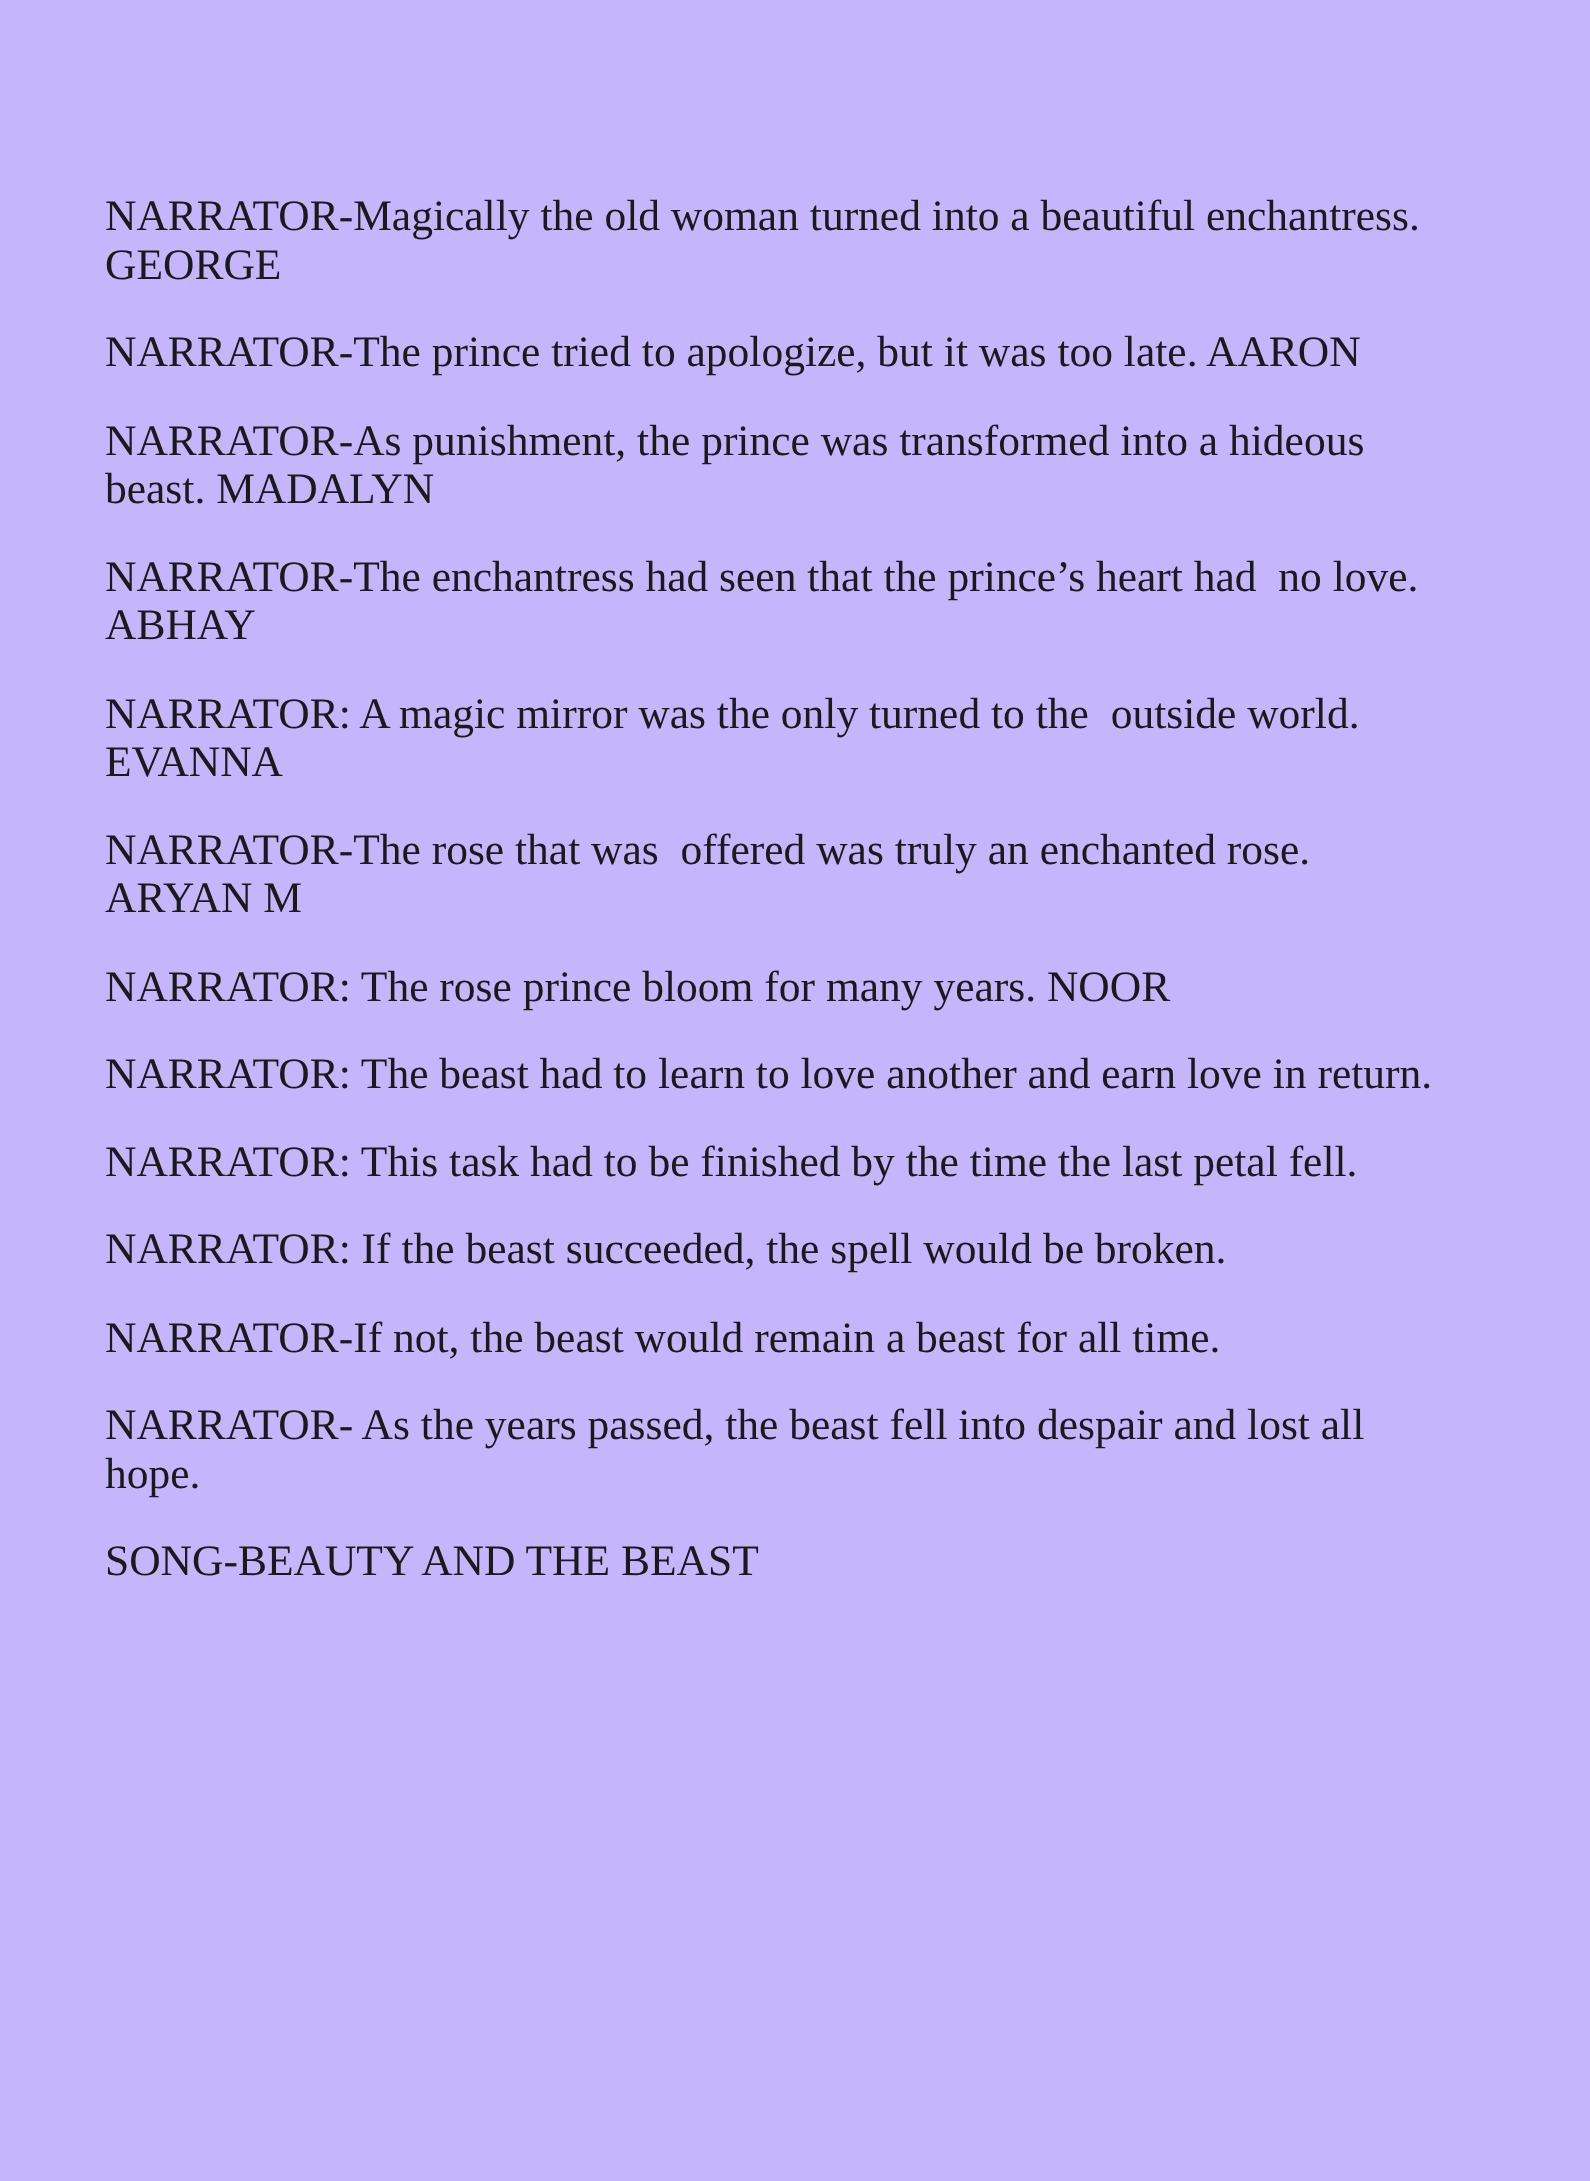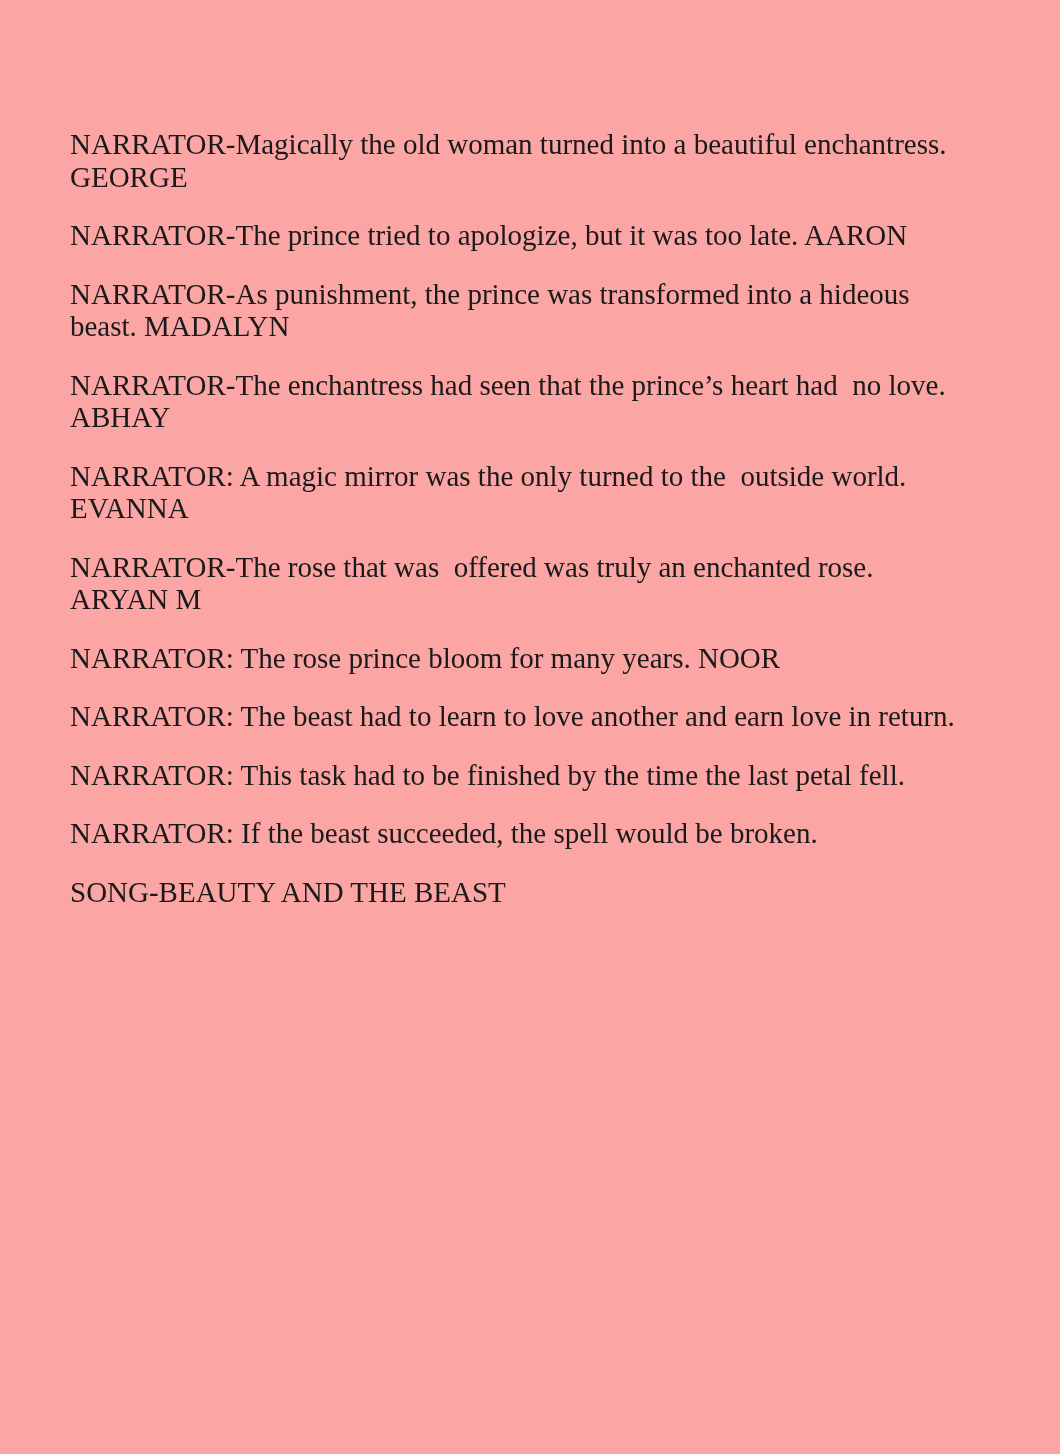--- a/index.html
+++ b/index.html
@@ -29,32 +29,35 @@
     color: #1a1a1a;
     white-space: pre-wrap; 
   }
   p.song-title {
     font-weight: normal;
   }
 </style>
 </head>
 <body>
 
-<div class="page" style="background: #fca5a5; color: rgb(26, 26, 26);">
+<div class="page" style="background: #c4b5fd; color: rgb(26, 26, 26);">
   <div class="content">
     <p class="line">NARRATOR-Magically the old woman turned into a beautiful enchantress.
 GEORGE</p>
     <p class="line">NARRATOR-The prince tried to apologize, but it was too late. AARON</p>
     <p class="line">NARRATOR-As punishment, the prince was transformed into a hideous
 beast. MADALYN</p>
     <p class="line">NARRATOR-The enchantress had seen that the prince’s heart had  no love.
 ABHAY</p>
     <p class="line">NARRATOR: A magic mirror was the only turned to the  outside world.
 EVANNA</p>
     <p class="line">NARRATOR-The rose that was  offered was truly an enchanted rose.
 ARYAN M</p>
     <p class="line">NARRATOR: The rose prince bloom for many years. NOOR</p>
     <p class="line">NARRATOR: The beast had to learn to love another and earn love in return.</p>
     <p class="line">NARRATOR: This task had to be finished by the time the last petal fell.</p>
     <p class="line">NARRATOR: If the beast succeeded, the spell would be broken.</p>
+    <p class="line">NARRATOR-If not, the beast would remain a beast for all time.</p>
+    <p class="line">NARRATOR- As the years passed, the beast fell into despair and lost all
+hope.</p>
     <p class="line song-title">SONG-BEAUTY AND THE BEAST</p>
   </div>
 </div>
 
 </body></html>

